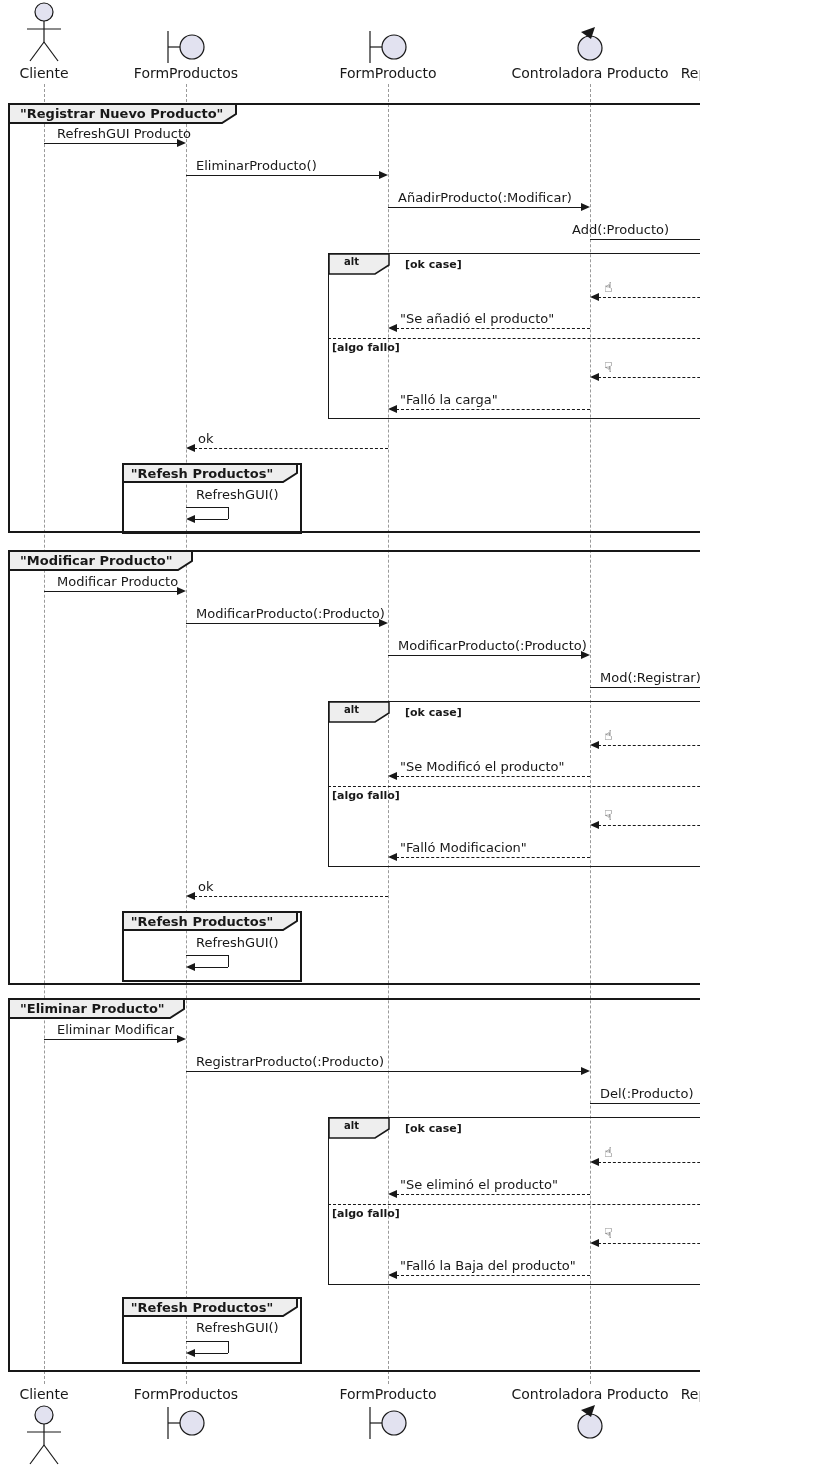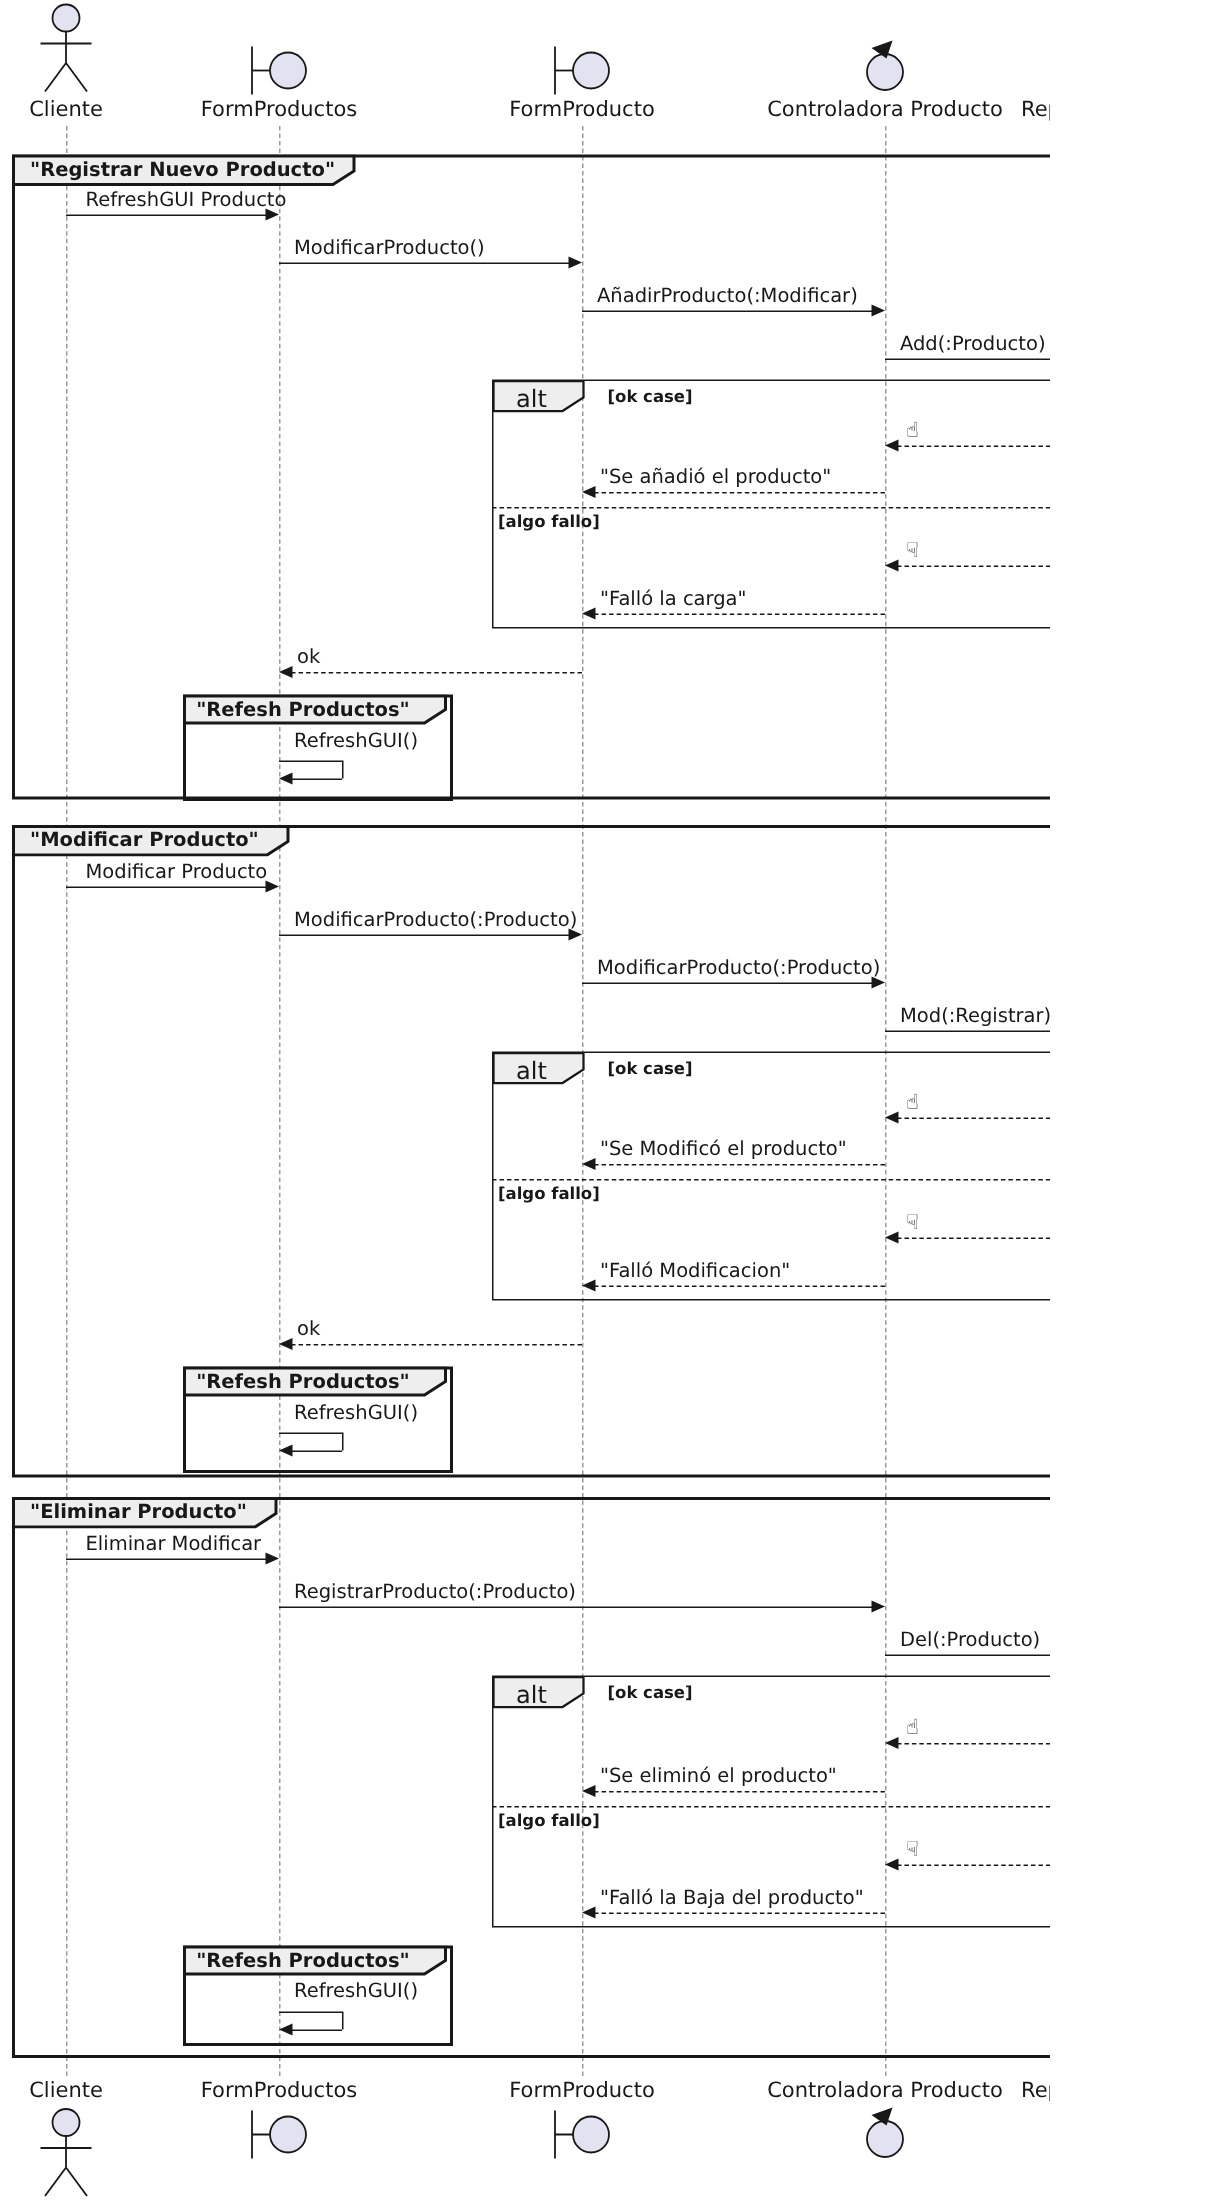--- a/index.html
+++ b/index.html
@@ -6,21 +6,21 @@
   #canvas{position:relative;width:700px;height:1467px;background:#ffffff;
           font-family:"DejaVu Sans","Liberation Sans",sans-serif;color:#181818;
           overflow:hidden;}
   .lifeline{position:absolute;width:0;border-left:1px dashed #9a9a9a;z-index:0;}
   .plabel{position:absolute;font-size:14px;text-align:center;white-space:nowrap;z-index:2;}
   .picon{position:absolute;z-index:2;}
   .frame{position:absolute;border:2px solid #181818;background:transparent;z-index:1;}
   .alt-frame{position:absolute;border:1.5px solid #181818;background:transparent;z-index:1;}
   .tab{position:absolute;z-index:2;}
   .tab-title{position:absolute;font-size:13px;font-weight:bold;white-space:nowrap;z-index:3;}
-  .kw{position:absolute;font-size:16px;font-weight:normal;z-index:3;}
+  .kw{position:absolute;font-size:10px;font-weight:bold;z-index:3;}
   .guard{position:absolute;font-size:11px;font-weight:bold;white-space:nowrap;z-index:3;}
   .divider{position:absolute;height:0;border-top:1px dashed #181818;z-index:2;}
   .mlabel{position:absolute;font-size:13px;white-space:nowrap;z-index:3;}
   .hl{position:absolute;height:0;border-top:1px solid #181818;z-index:2;}
   .hl.d{border-top-style:dashed;}
   .vl{position:absolute;width:0;border-left:1px solid #181818;z-index:2;}
   .ah{position:absolute;width:0;height:0;border-top:4px solid transparent;border-bottom:4px solid transparent;z-index:3;}
   .ah.r{border-left:9px solid #181818;}
   .ah.l{border-right:9px solid #181818;}
   .thumb{position:absolute;font-size:14px;line-height:14px;z-index:3;}
@@ -85,29 +85,29 @@
   <div class="frame" style="left:8px;top:103px;width:796px;height:426px"></div>
   <svg class="tab" style="left:8px;top:103px" width="230" height="21">
     <polygon points="1,1 228,1 228,11 214,20 1,20" fill="#EEEEEE" stroke="#181818" stroke-width="2"></polygon>
   </svg>
   <div class="tab-title" style="left:20px;top:106px">"Registrar Nuevo Producto"</div>
 
   <div class="mlabel" style="left:57px;top:126px">RefreshGUI Producto</div>
   <div class="hl" style="left:44px;top:143px;width:134px"></div>
   <div class="ah r" style="left:177px;top:139px"></div>
 
-  <div class="mlabel" style="left:196px;top:158px">ModificarProducto()</div>
+  <div class="mlabel" style="left:196px;top:158px">EliminarProducto()</div>
   <div class="hl" style="left:186px;top:175px;width:194px"></div>
   <div class="ah r" style="left:379px;top:171px"></div>
 
   <div class="mlabel" style="left:398px;top:190px">AñadirProducto(:Modificar)</div>
   <div class="hl" style="left:388px;top:207px;width:194px"></div>
   <div class="ah r" style="left:581px;top:203px"></div>
 
-  <div class="mlabel" style="left:600px;top:222px">Add(:Producto)</div>
+  <div class="mlabel" style="left:572px;top:222px">Add(:Producto)</div>
   <div class="hl" style="left:590px;top:239px;width:137px"></div>
   <div class="ah r" style="left:726px;top:235px"></div>
 
   <div class="alt-frame" style="left:328px;top:253px;width:472px;height:164px"></div>
   <svg class="tab" style="left:328px;top:253px" width="63" height="23">
     <polygon points="1,1 61,1 61,12 47,21 1,21" fill="#EEEEEE" stroke="#181818" stroke-width="1.5"></polygon>
   </svg>
   <div class="kw" style="left:344px;top:256px">alt</div>
   <div class="guard" style="left:405px;top:258px">[ok case]</div>
 

